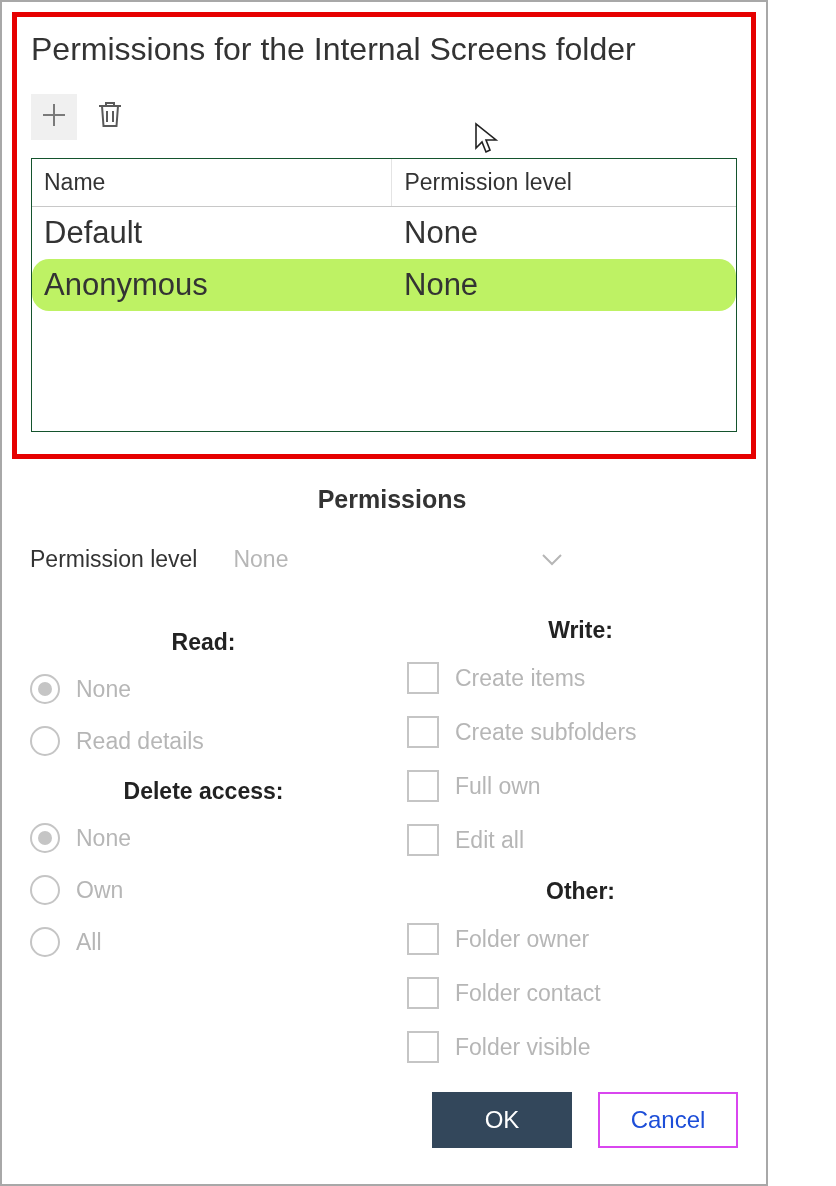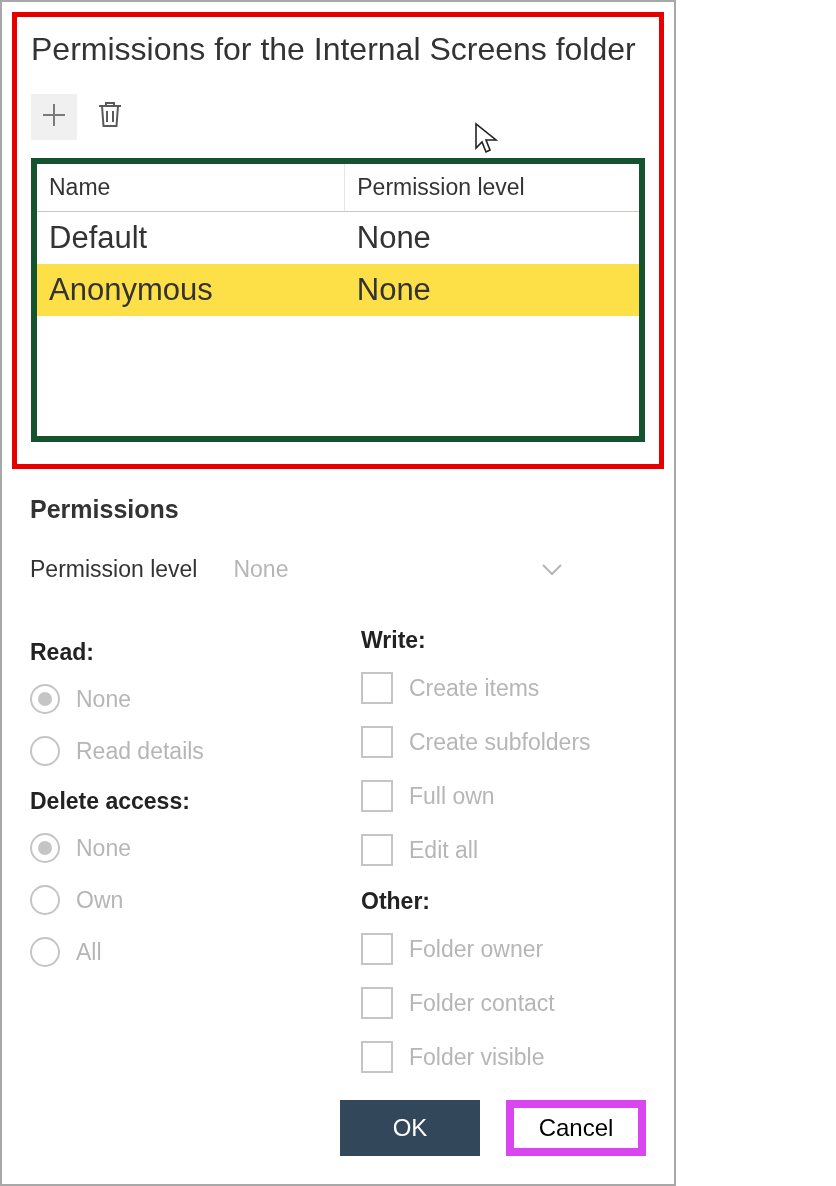--- a/index.html
+++ b/index.html
@@ -4,21 +4,21 @@
 <style>
   * { box-sizing: border-box; }
   body {
     margin: 0;
     padding: 0;
     font-family: "Segoe UI", -apple-system, sans-serif;
     background: #fff;
     color: #333;
   }
   .window {
-    width: 676px;
+    width: 768px;
     height: 1186px;
     border: 2px solid #a8a8a8;
     background: #fff;
     position: relative;
     padding: 0;
   }
   .highlighted-region {
     border: 5px solid #e60000;
     padding: 14px 14px 22px 14px;
     margin: 10px 10px 0 10px;
@@ -44,48 +44,49 @@
   }
   .tb-add { background: #f0f0f0; }
   .tb-delete { background: transparent; }
   .cursor-arrow {
     position: absolute;
     left: 472px;
     top: 120px;
     pointer-events: none;
   }
   .table {
-    border: 6px solid #14532d;
+    border: 1px solid #14532d;
     width: 100%;
   }
   .thead {
     display: flex;
     border-bottom: 1px solid #c8c8c8;
     background: #fff;
   }
   .th {
     padding: 10px 12px;
     font-size: 23px;
     color: #333;
     flex: 1;
   }
   .th.col-name { border-right: 1px solid #e4e4e4; flex: 1.05; }
   .tbody-wrap { height: 224px; }
   .trow {
     display: flex;
   }
-  .trow.selected { background: #fde047; }
+  .trow.selected { background: #bef264; border-radius: 17px; }
   .td {
     padding: 8px 12px;
     font-size: 31px;
     flex: 1;
   }
   .td.col-name { flex: 1.05; }
   .section {
     padding: 18px 12px 0 28px;
+    text-align: center;
   }
   .section-title {
     font-size: 25px;
     font-weight: 700;
     margin: 8px 0 28px 0;
   }
   .perm-level-row {
     display: flex;
     align-items: center;
     gap: 34px;
@@ -143,34 +144,34 @@
     border: 2px solid #c5c5c5;
     flex-shrink: 0;
   }
   .button-row {
     display: flex;
     gap: 26px;
     justify-content: flex-end;
     padding: 0 28px 28px 0;
     margin-top: 20px;
     position: absolute;
-    bottom: 0; right: 0;
+    bottom: 8px; right: 0;
   }
   .btn {
     min-width: 140px;
     height: 56px;
     font-size: 24px;
     display: flex;
     align-items: center;
     justify-content: center;
     cursor: pointer;
     border: none;
   }
   .btn.primary { background: #33475b; color: #fff; }
-  .btn.secondary { background: #fff; color: #000000; border: 8px solid #d946ef; text-align: right; }
+  .btn.secondary { background: #fff; color: #1d4ed8; border: 2px solid #d946ef; text-align: right; }
 </style>
 </head>
 <body>
 
 <div class="window">
 
   <div class="highlighted-region">
     <h1 class="dialog-title">Permissions for the Internal Screens folder</h1>
 
     <div class="toolbar">

